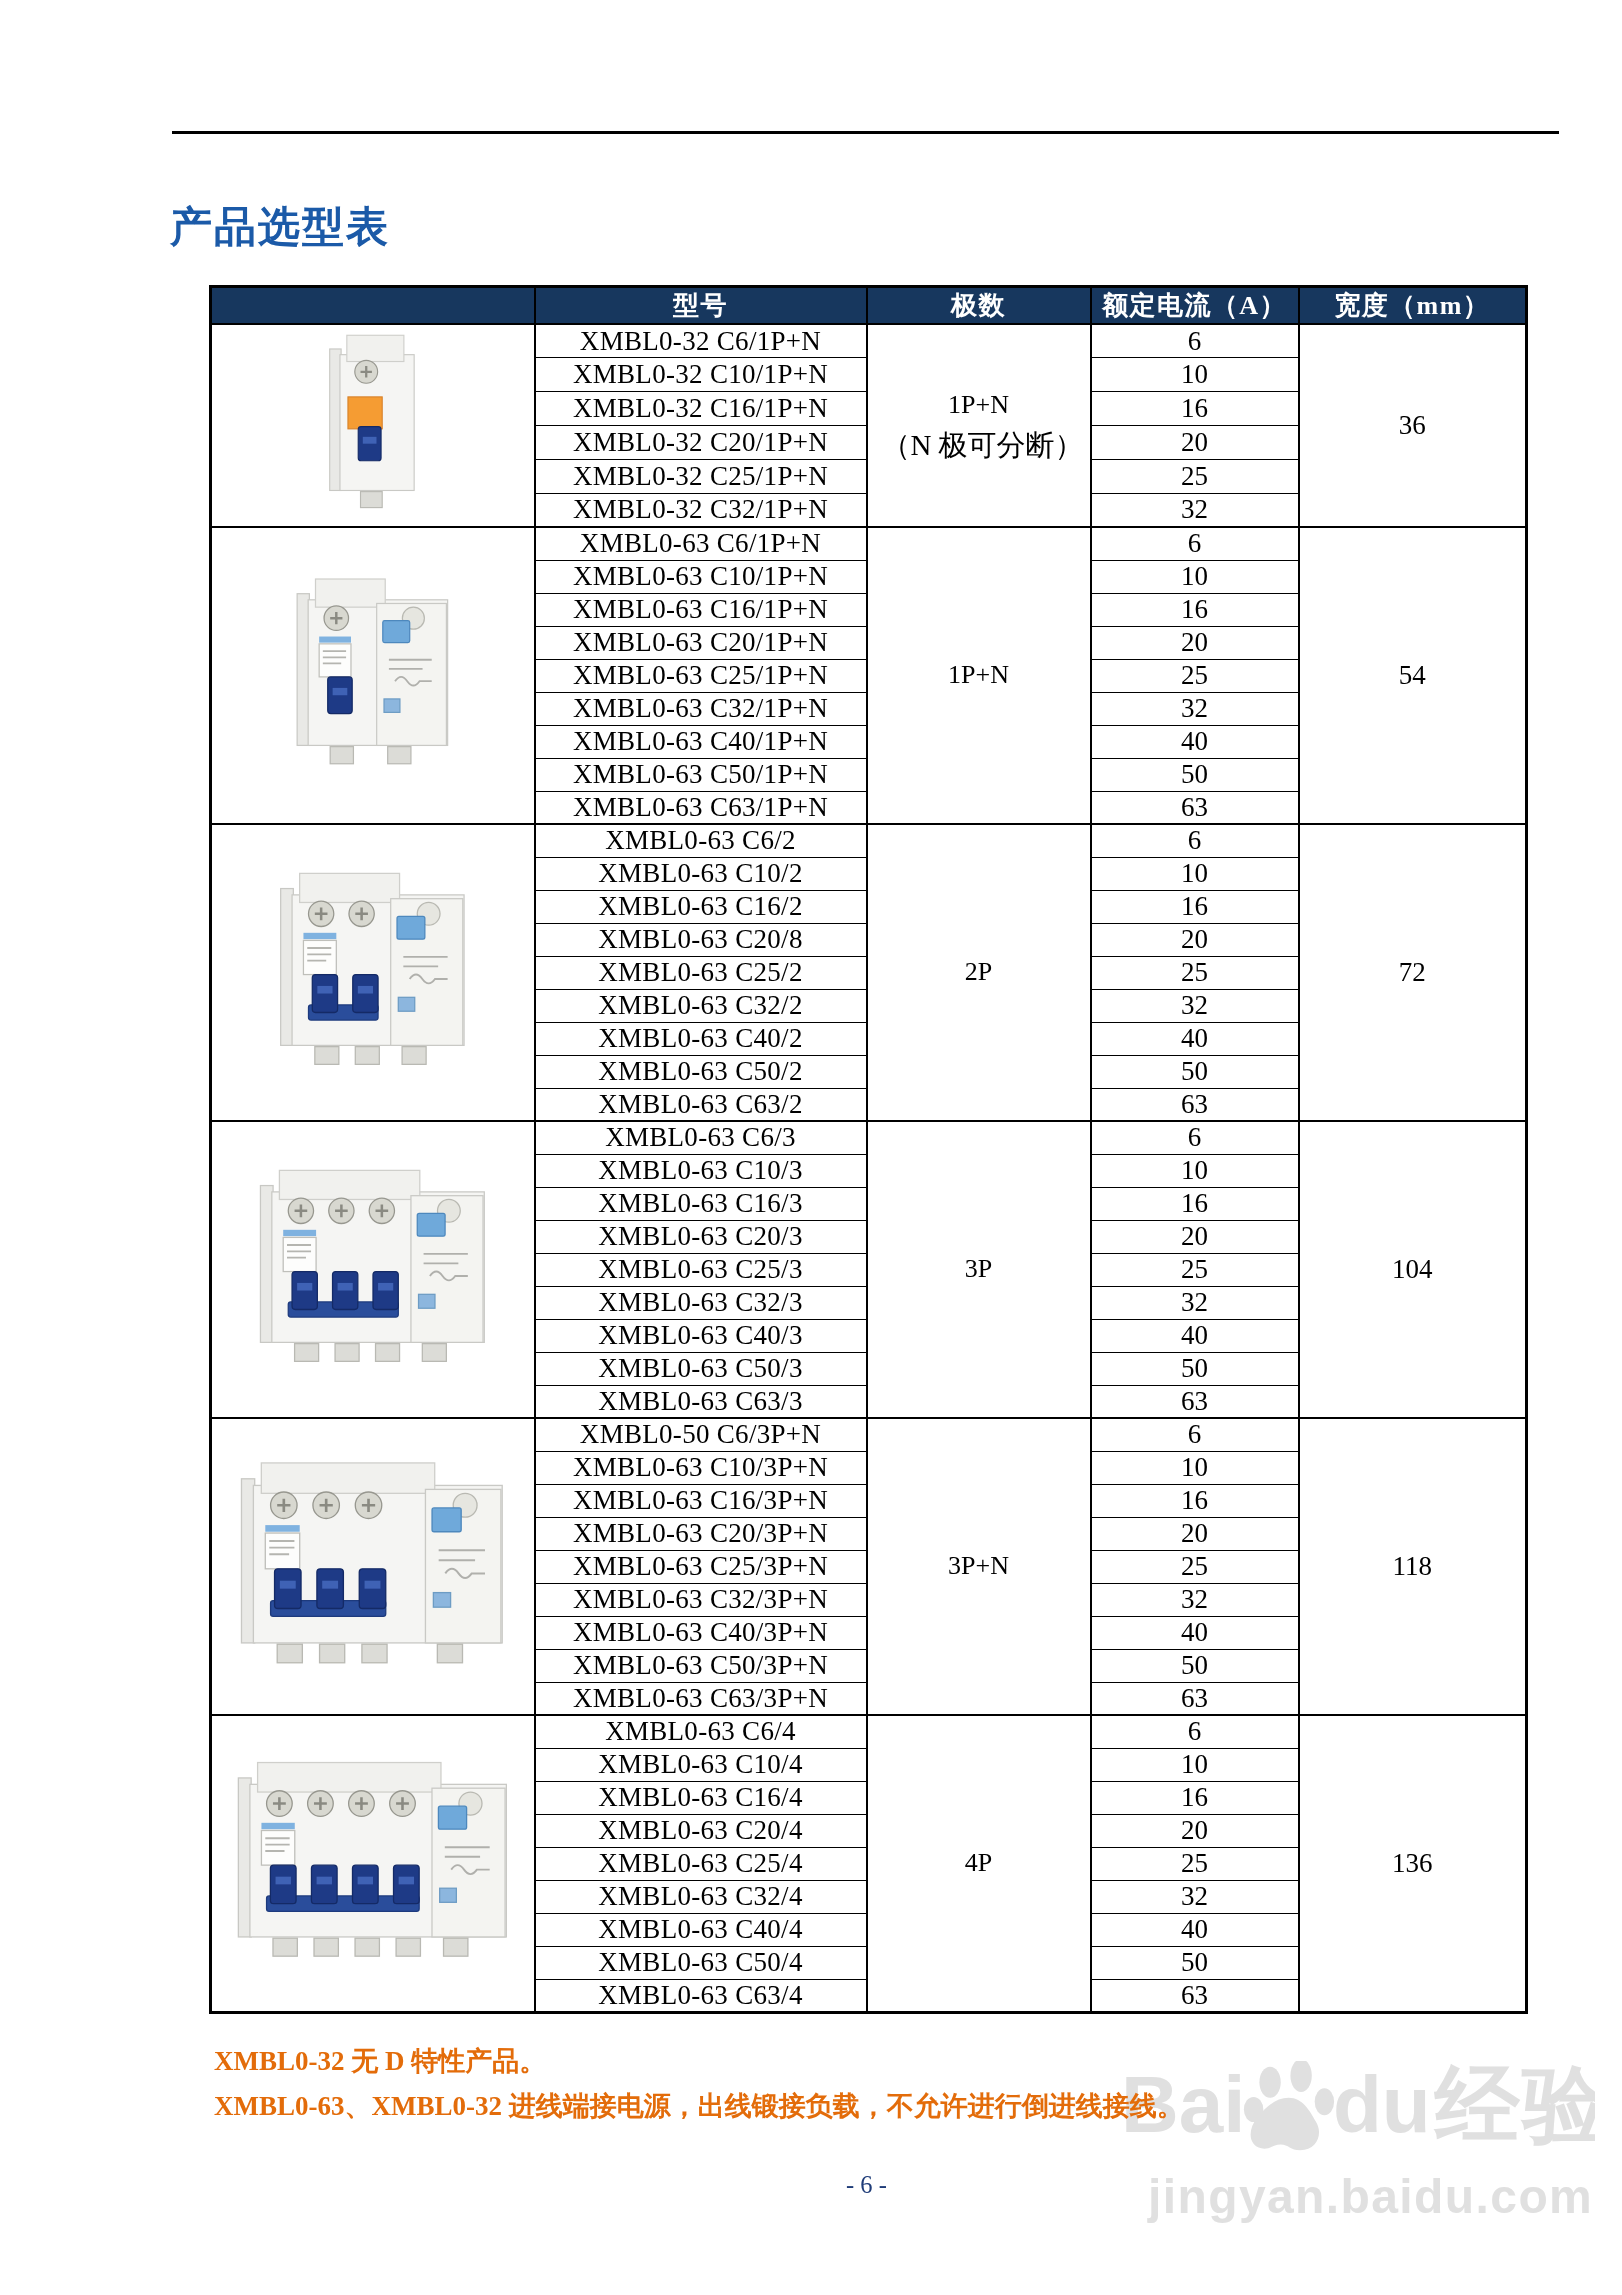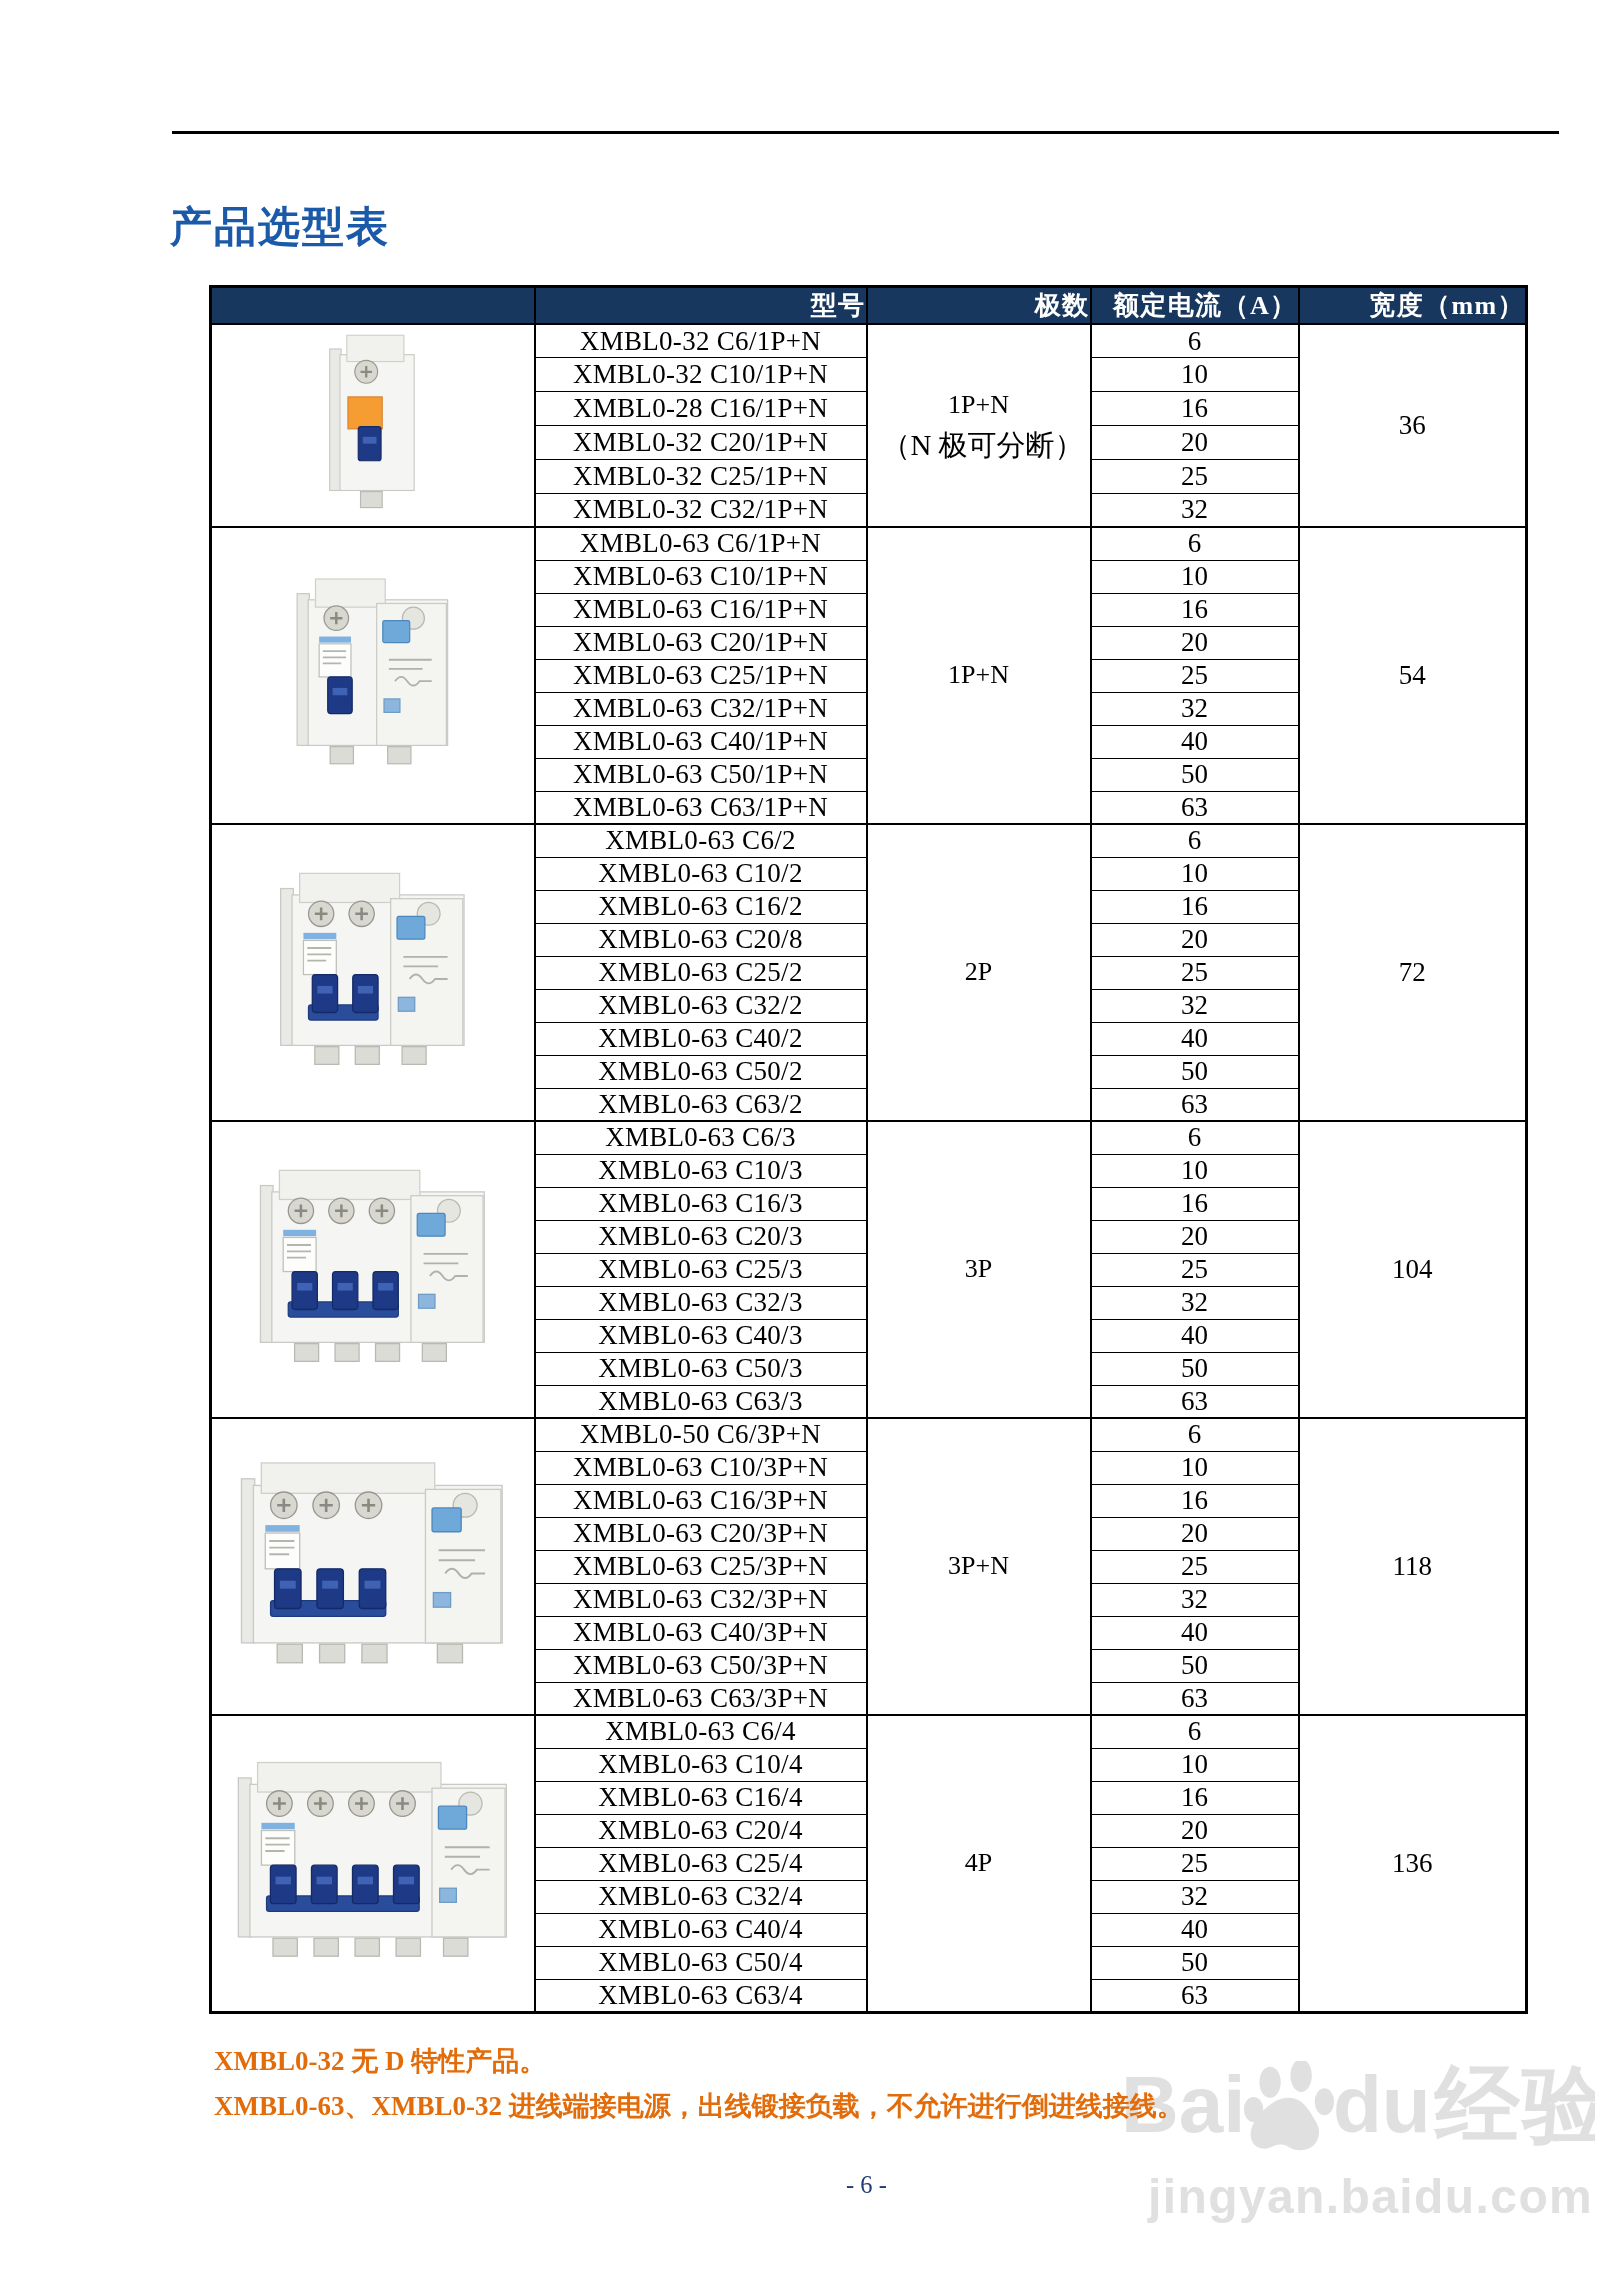--- a/index.html
+++ b/index.html
@@ -7,21 +7,21 @@
         font-family:"Liberation Serif","DejaVu Serif",serif;}
   .top-rule{position:absolute;left:172px;top:131px;width:1387px;height:3.4px;background:#000;}
   .title{position:absolute;left:170px;top:199px;font-size:42px;font-weight:bold;
          color:var(--title-color);letter-spacing:2px;}
   
   table.sel{position:absolute;left:209px;top:285px;width:1315px;border-collapse:collapse;
             table-layout:fixed;border:3.4px solid #000;}
   table.sel th,table.sel td{border:1.4px solid #000;border-left-width:2px;border-right-width:2px;
             box-sizing:border-box;padding:0;}
   table.sel thead th{height:35px;background:var(--header-bg);color:var(--header-text);
-            font-size:26px;font-weight:bold;text-align:right;border-bottom-width:2px;letter-spacing:1.4px;margin-top:17px;}
+            font-size:26px;font-weight:bold;text-align:center;border-bottom-width:2px;letter-spacing:1.4px;margin-top:17px;}
   table.sel tbody{border-top:2.7px solid #000;}
   table.sel td{height:33px;font-size:27px;color:#000;text-align:center;vertical-align:middle;
             background:#fff;overflow:hidden;}
   td.c-model{text-align:left;padding-left:11px;letter-spacing:0.3px;white-space:nowrap;}
   td.c-img{vertical-align:middle;text-align:center;}
   td.c-poles .pline{display:block;line-height:1.55;font-size:26px;}
   td.c-poles .pnote{display:block;line-height:1.4;font-size:29px;padding-left:8px;}
   td.c-cur,td.c-width{font-size:26px;}
   
   .notes{position:absolute;left:172px;top:2039px;width:1295px;z-index:3;
@@ -83,21 +83,21 @@
             <span class="pnote">（N 极可分断）</span>
           </td>
           <td class="c-cur">6</td>
           <td class="c-width" rowspan="6">36</td>
         </tr>
         <tr>
           <td class="c-model">XMBL0-32 C10/1P+N</td>
           <td class="c-cur">10</td>
         </tr>
         <tr>
-          <td class="c-model">XMBL0-28 C16/1P+N</td>
+          <td class="c-model">XMBL0-32 C16/1P+N</td>
           <td class="c-cur">16</td>
         </tr>
         <tr>
           <td class="c-model">XMBL0-32 C20/1P+N</td>
           <td class="c-cur">20</td>
         </tr>
         <tr>
           <td class="c-model">XMBL0-32 C25/1P+N</td>
           <td class="c-cur">25</td>
         </tr>

